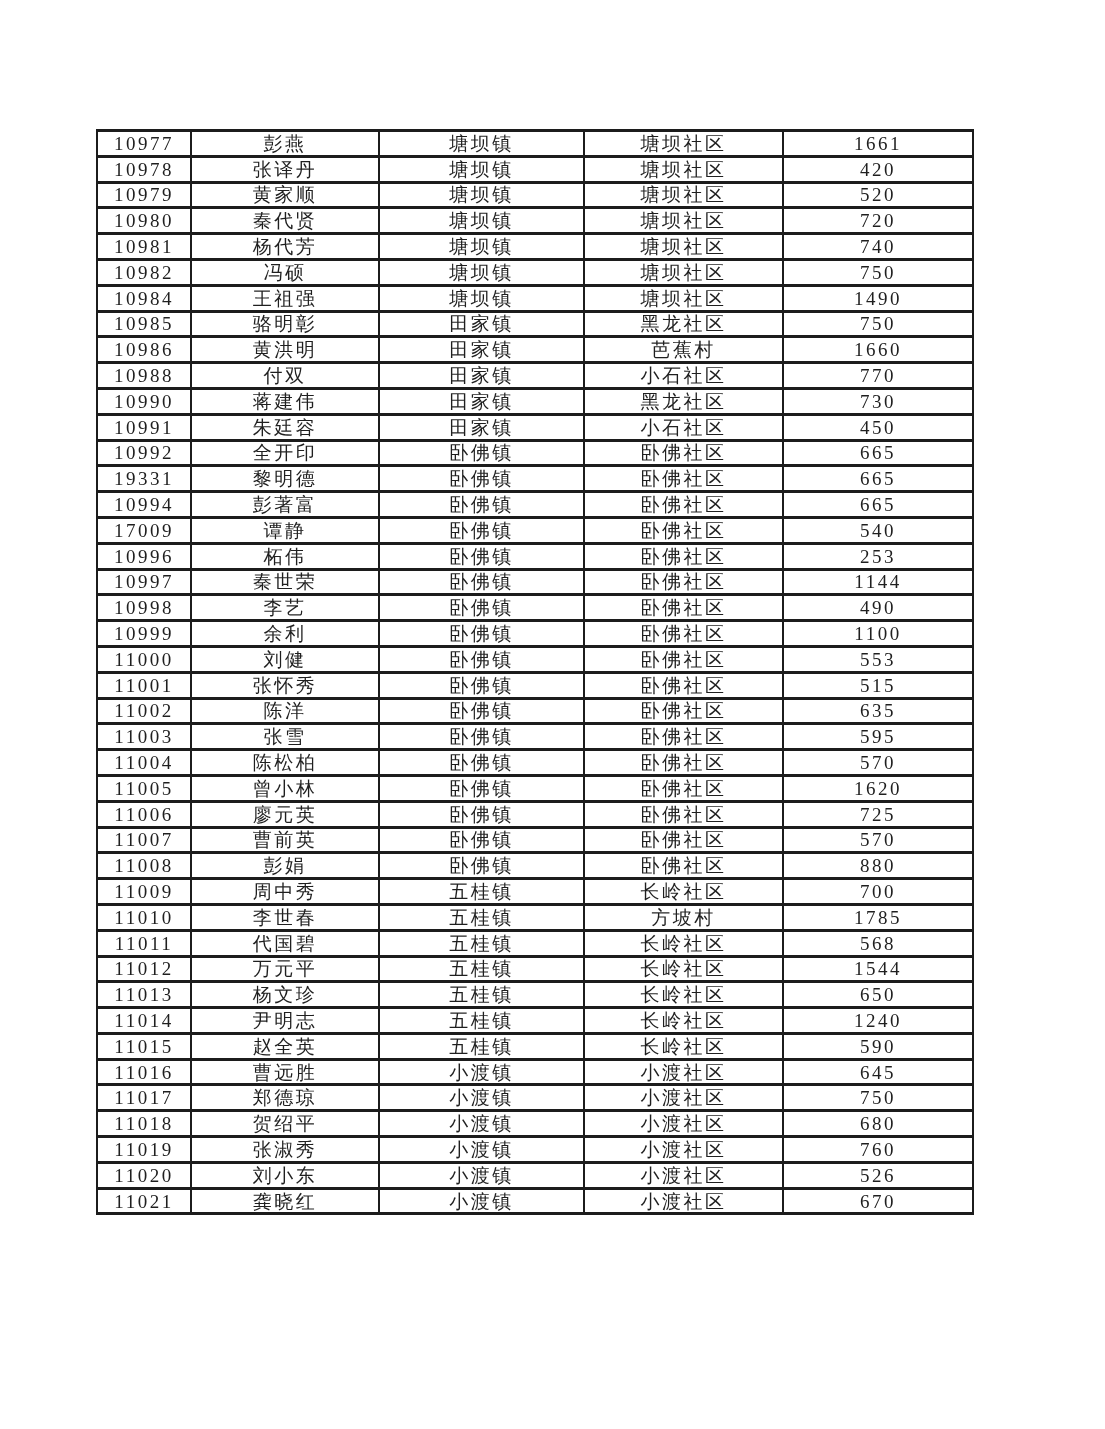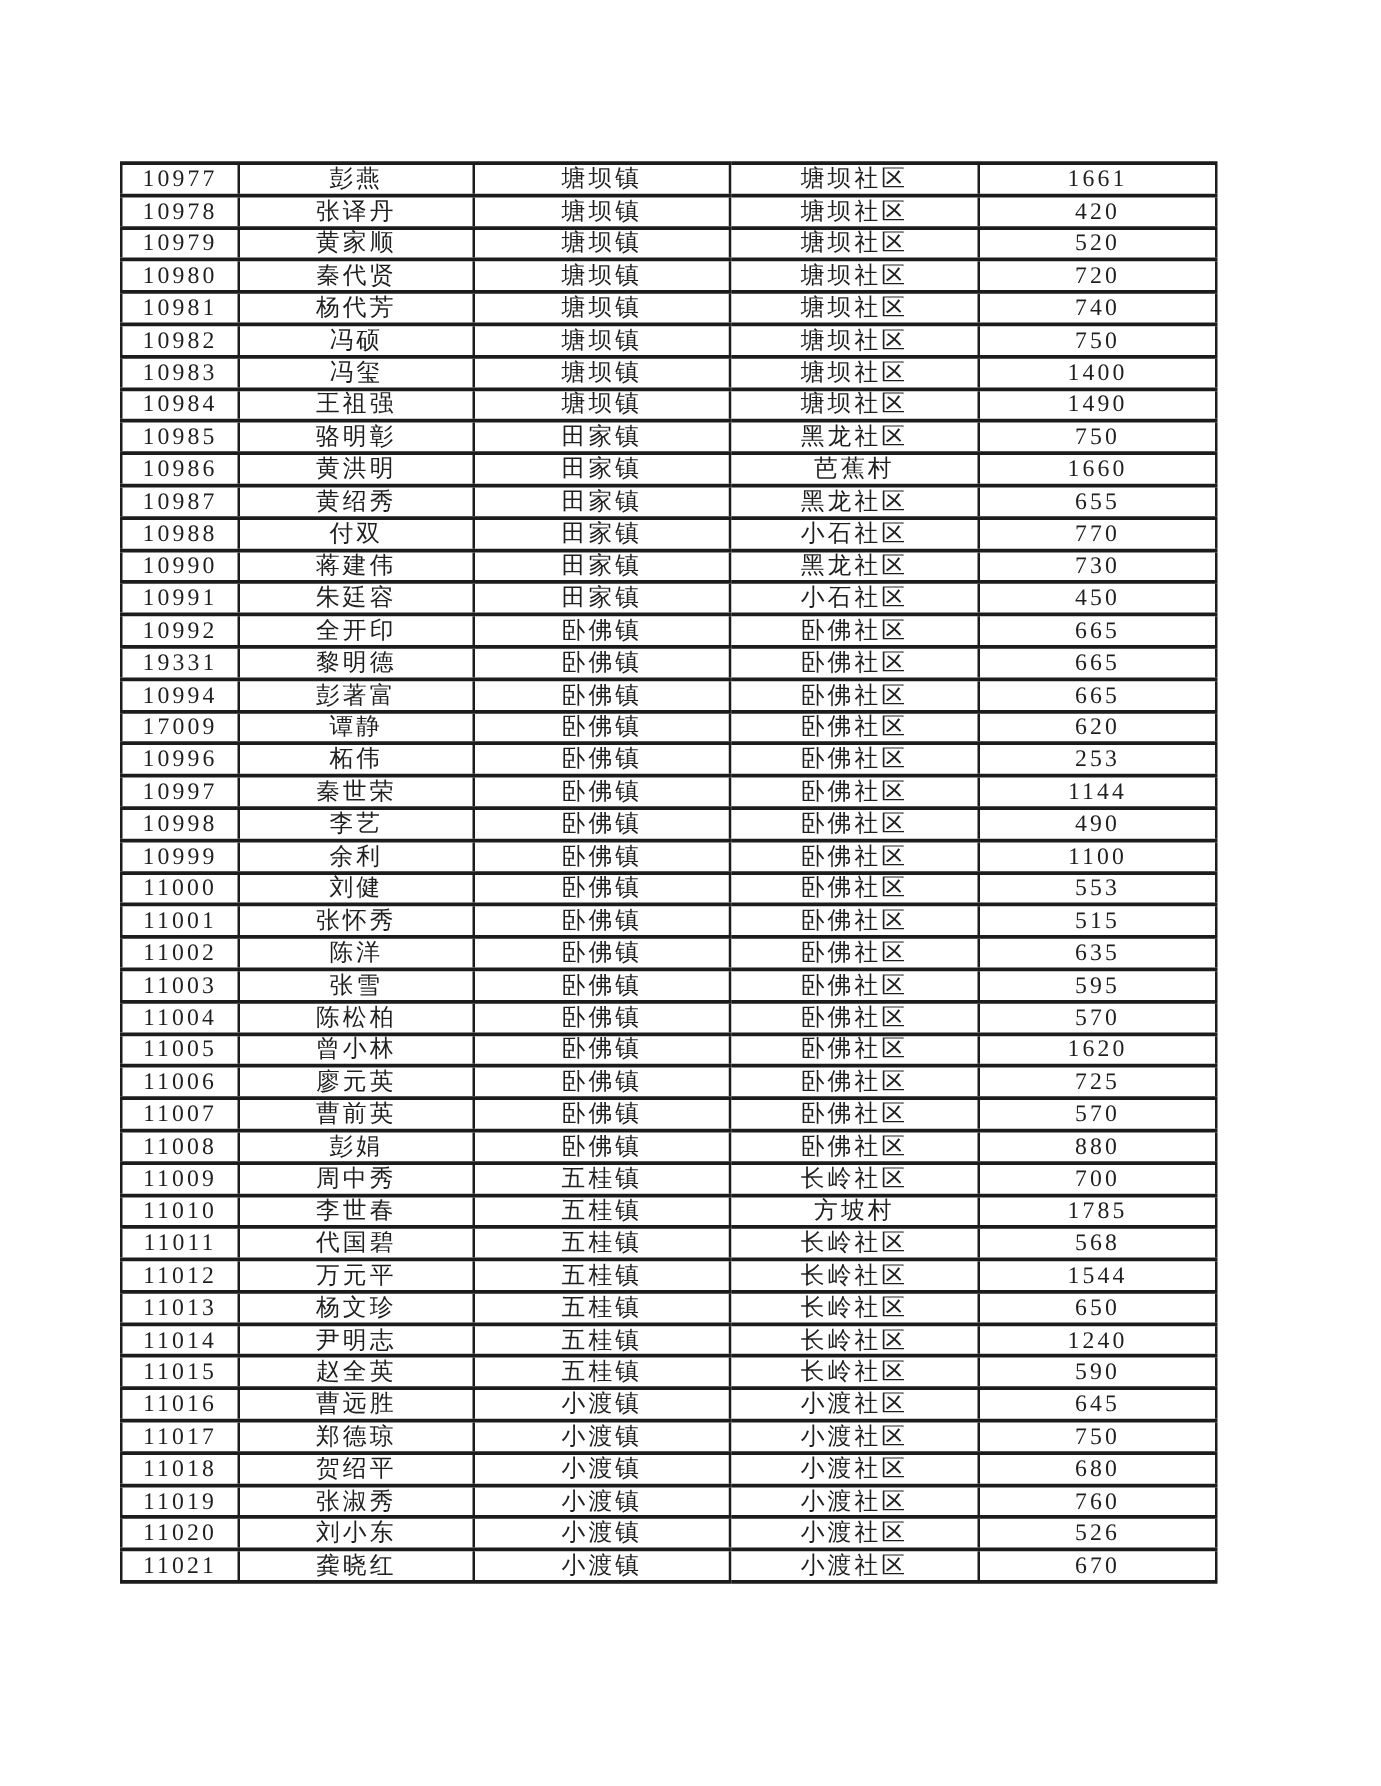--- a/index.html
+++ b/index.html
@@ -101,27 +101,20 @@
           <td>740</td>
         </tr>
         <tr>
           <td>10982</td>
           <td>冯硕</td>
           <td>塘坝镇</td>
           <td>塘坝社区</td>
           <td>750</td>
         </tr>
         <tr>
-          <td>10983</td>
-          <td>冯玺</td>
-          <td>塘坝镇</td>
-          <td>塘坝社区</td>
-          <td>1400</td>
-        </tr>
-        <tr>
           <td>10984</td>
           <td>王祖强</td>
           <td>塘坝镇</td>
           <td>塘坝社区</td>
           <td>1490</td>
         </tr>
         <tr>
           <td>10985</td>
           <td>骆明彰</td>
           <td>田家镇</td>
@@ -129,27 +122,20 @@
           <td>750</td>
         </tr>
         <tr>
           <td>10986</td>
           <td>黄洪明</td>
           <td>田家镇</td>
           <td>芭蕉村</td>
           <td>1660</td>
         </tr>
         <tr>
-          <td>10987</td>
-          <td>黄绍秀</td>
-          <td>田家镇</td>
-          <td>黑龙社区</td>
-          <td>655</td>
-        </tr>
-        <tr>
           <td>10988</td>
           <td>付双</td>
           <td>田家镇</td>
           <td>小石社区</td>
           <td>770</td>
         </tr>
         <tr>
           <td>10990</td>
           <td>蒋建伟</td>
           <td>田家镇</td>
@@ -182,21 +168,21 @@
           <td>彭著富</td>
           <td>卧佛镇</td>
           <td>卧佛社区</td>
           <td>665</td>
         </tr>
         <tr>
           <td>17009</td>
           <td>谭静</td>
           <td>卧佛镇</td>
           <td>卧佛社区</td>
-          <td>620</td>
+          <td>540</td>
         </tr>
         <tr>
           <td>10996</td>
           <td>柘伟</td>
           <td>卧佛镇</td>
           <td>卧佛社区</td>
           <td>253</td>
         </tr>
         <tr>
           <td>10997</td>

